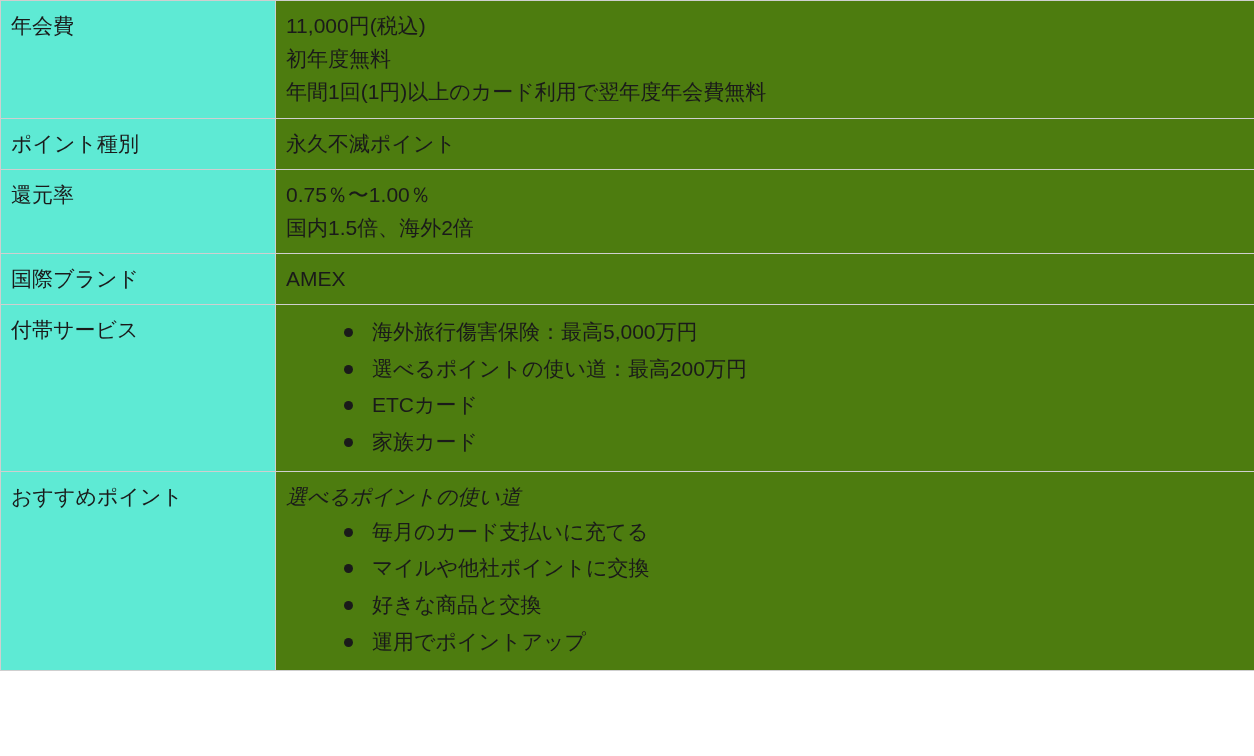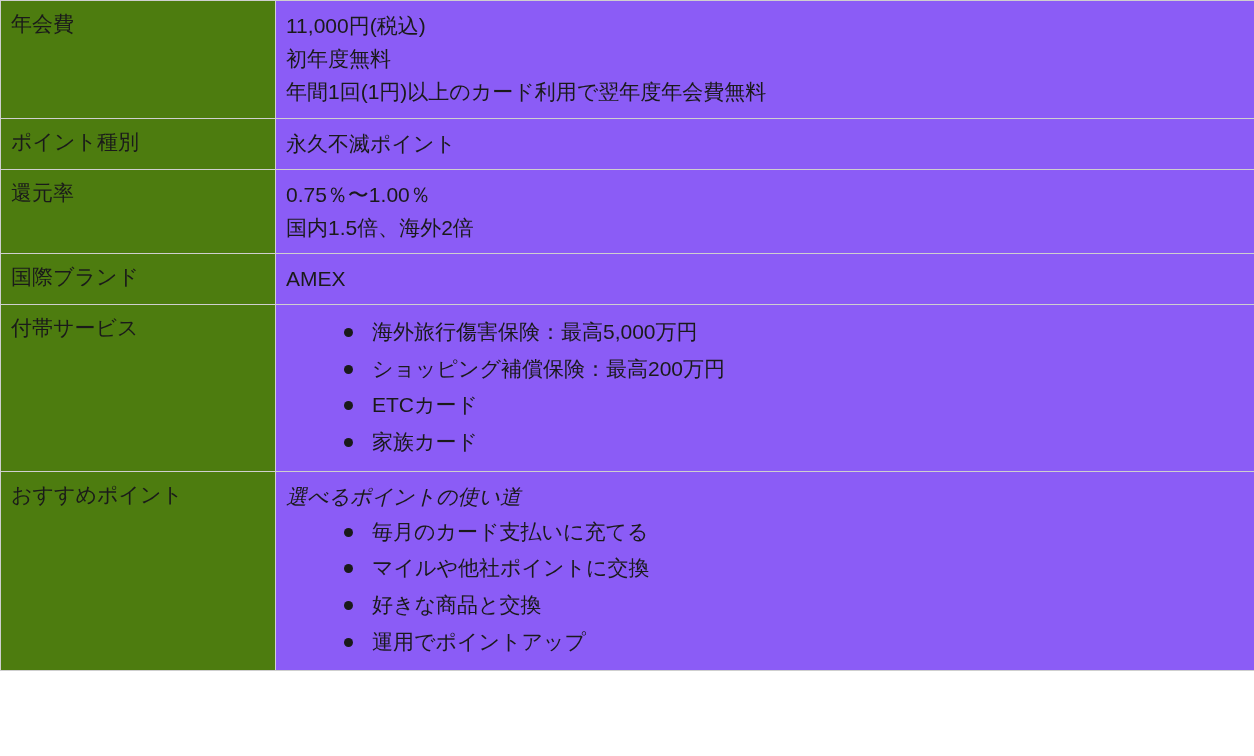--- a/index.html
+++ b/index.html
@@ -22,27 +22,26 @@
   #spec-table col.label-col { width: 275px; }
   #spec-table col.value-col { width: 979px; }
   #spec-table td {
     border: 1px solid #cfcfcf;
     vertical-align: top;
     font-size: 21px;
     line-height: 1.58;
     padding: 8px 10px 9px 10px;
   }
   #spec-table td.label {
-    background: #4d7c0f;
+    background: #5eead4;
     color: #1a1a1a;
     white-space: nowrap;
-    font-family: Liberation Mono, monospace;
   }
   #spec-table td.value {
-    background: #8b5cf6;
+    background: #4d7c0f;
   }
   .val-line {
     display: block;
     white-space: pre-wrap;
   }
   ul.bullets {
     margin: 0;
     padding: 0 0 0 58px;
     list-style: none;
   }
@@ -109,21 +108,21 @@
       <td class="value">
         <span class="val-line">AMEX</span>
       </td>
     </tr>
 
     <tr>
       <td class="label">付帯サービス</td>
       <td class="value">
         <ul class="bullets">
           <li>海外旅行傷害保険：最高5,000万円</li>
-          <li>ショッピング補償保険：最高200万円</li>
+          <li>選べるポイントの使い道：最高200万円</li>
           <li>ETCカード</li>
           <li>家族カード</li>
         </ul>
       </td>
     </tr>
 
     <tr>
       <td class="label">おすすめポイント</td>
       <td class="value">
         <span class="lead-line">選べるポイントの使い道</span>

